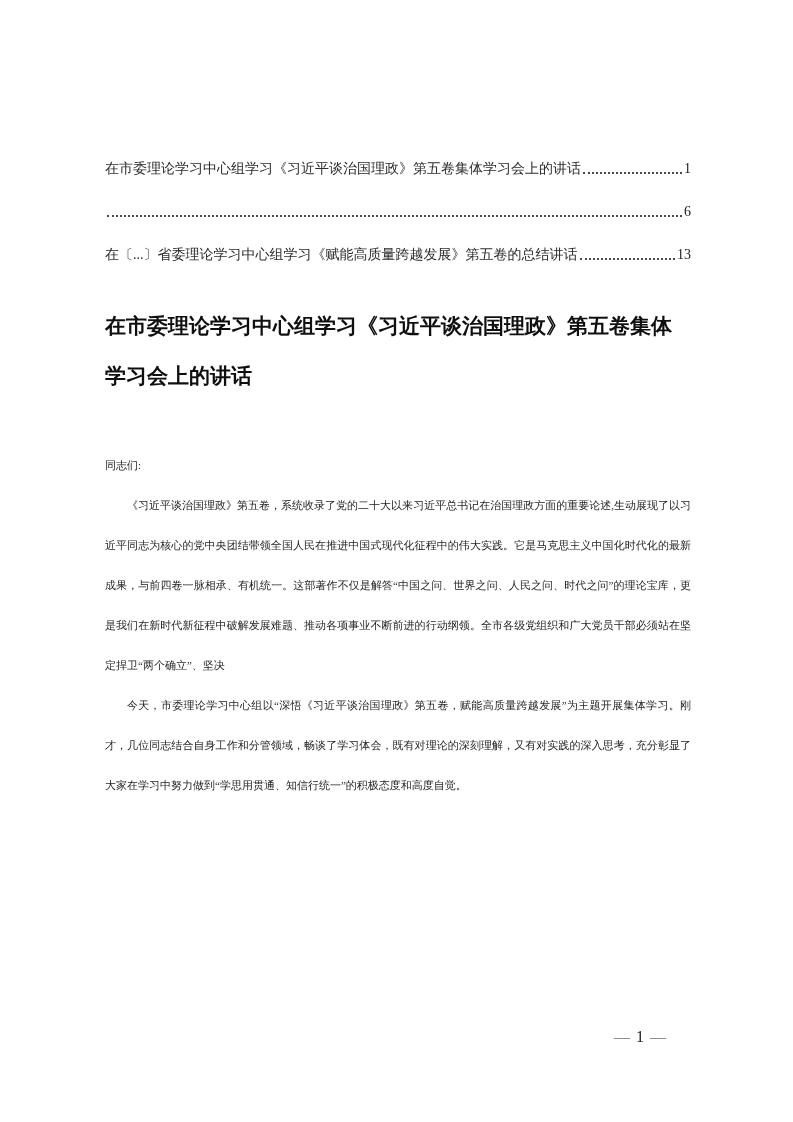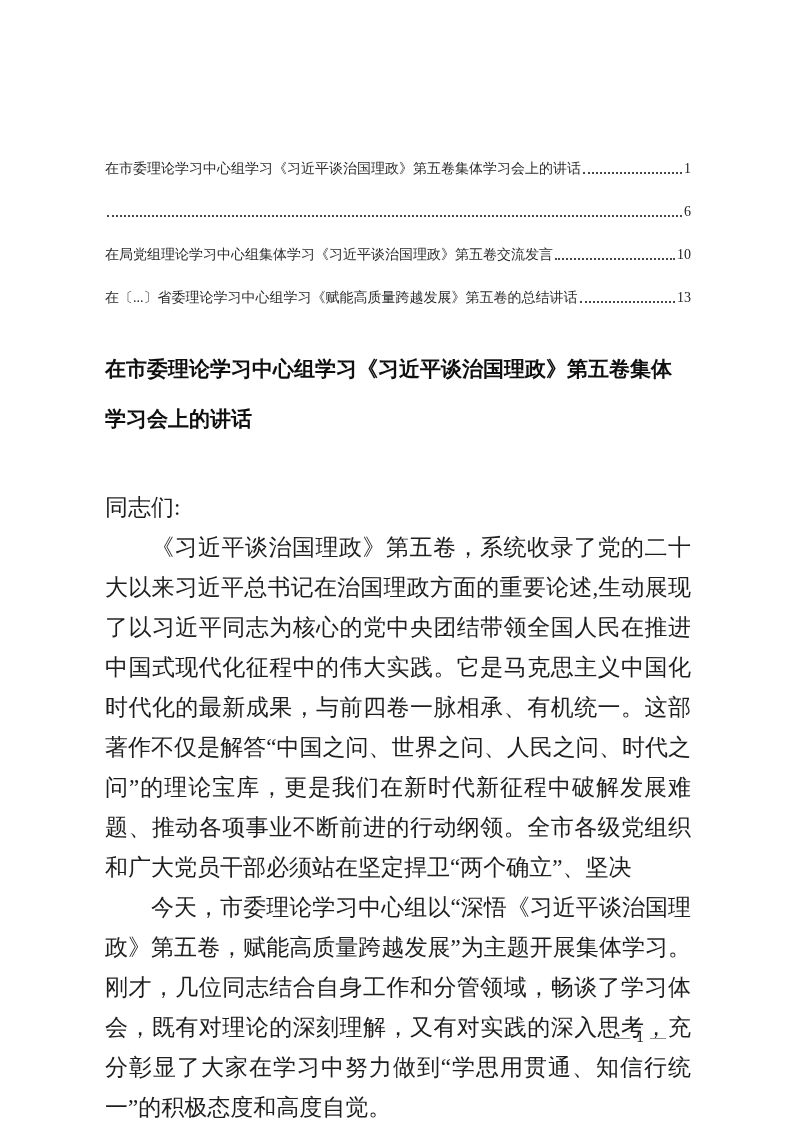--- a/index.html
+++ b/index.html
@@ -45,21 +45,21 @@
     font-family: "Liberation Sans", "DejaVu Sans", sans-serif;
     font-weight: bold;
     font-size: 21px;
     line-height: 50px;
     color: #0f0f0f;
     text-align: left;
   }
   
   .body-text {
     margin-top: 44px;
-    font-size: 23px;
+    font-size: 11px;
     line-height: 40px;
     text-align: justify;
     color: #1e1e1e;
   }
   .salutation { text-indent: 0; }
   .para { text-indent: 2em; }
   
   .footer {
     position: absolute;
     top: 1028px;
@@ -81,25 +81,20 @@
       <div class="toc-row">
         <span class="toc-title">在市委理论学习中心组学习《习近平谈治国理政》第五卷集体学习会上的讲话</span>
         <span class="toc-dots"></span>
         <span class="toc-page">1</span>
       </div>
       <div class="toc-row">
         <span class="toc-dots"></span>
         <span class="toc-page">6</span>
       </div>
       <div class="toc-row">
-        <span class="toc-title">在局党组理论学习中心组集体学习《习近平谈治国理政》第五卷交流发言</span>
-        <span class="toc-dots"></span>
-        <span class="toc-page">10</span>
-      </div>
-      <div class="toc-row">
         <span class="toc-title">在〔...〕省委理论学习中心组学习《赋能高质量跨越发展》第五卷的总结讲话</span>
         <span class="toc-dots"></span>
         <span class="toc-page">13</span>
       </div>
     </div>
 
     <h1 class="article-title">在市委理论学习中心组学习《习近平谈治国理政》第五卷集体学习会上的讲话</h1>
 
     <div class="body-text">
       <p class="salutation">同志们:</p>

